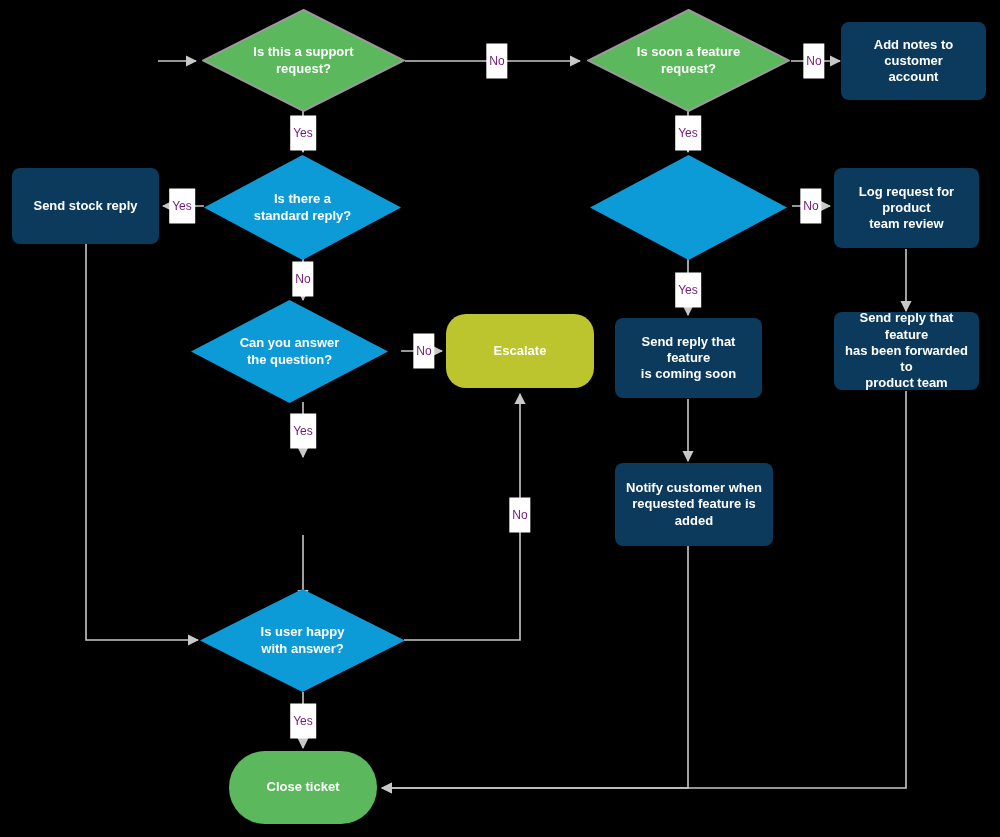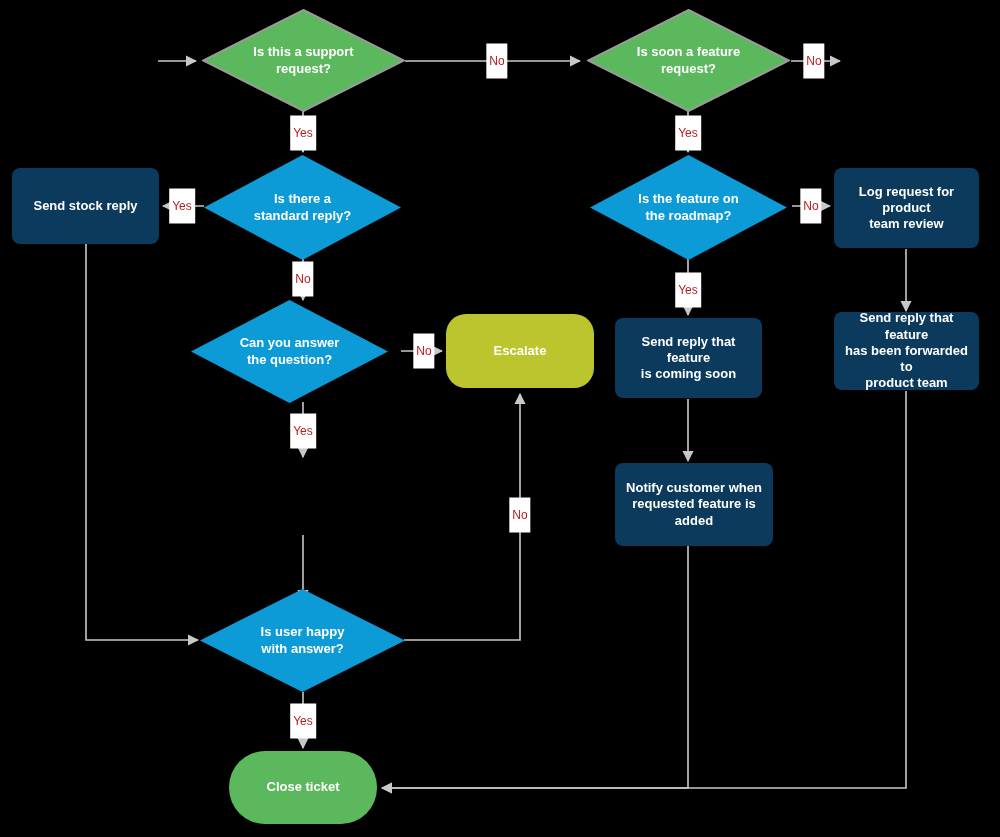--- a/index.html
+++ b/index.html
@@ -66,21 +66,21 @@
     width: 100%;
     height: 100%;
   }
   .shape-diamond .label {
     position: relative;
     z-index: 2;
   }
   .edge-label {
     position: absolute;
     background: #ffffff;
-    color: #b91c1c;
+    color: #701a75;
     font-family: "Liberation Sans", sans-serif;
     font-size: 12px;
     line-height: 15px;
     padding: 10px 3px;
     white-space: nowrap;
     transform: translate(-50%, -50%);
     z-index: 5;
   }
 </style>
 </head>
@@ -146,39 +146,41 @@
   </div>
 
   <div class="node shape-diamond" style="left:587px; top:9px; width:203px; height:103px;">
     <svg class="dia" viewBox="0 0 203 103" preserveAspectRatio="none">
       <polygon points="101.5,1 202,51.5 101.5,102 1,51.5" fill="#5cb85c" stroke="#9a9a9a" stroke-width="2"></polygon>
     </svg>
     <span class="label">Is soon a feature
 request?</span>
   </div>
 
+  <div class="node shape-process" style="left:841px; top:22px; width:145px; height:78px;">
+    <span class="label">Add notes to customer
+account</span>
+  </div>
 
   <div class="node shape-process" style="left:12px; top:168px; width:147px; height:76px;">
     <span class="label">Send stock reply</span>
   </div>
 
   <div class="node shape-diamond" style="left:204px; top:155px; width:197px; height:105px;">
     <svg class="dia" viewBox="0 0 197 105" preserveAspectRatio="none">
       <polygon points="98.5,0 197,52.5 98.5,105 0,52.5" fill="#0d9bd8"></polygon>
     </svg>
     <span class="label">Is there a
 standard reply?</span>
   </div>
 
   <div class="node shape-diamond" style="left:590px; top:155px; width:197px; height:105px;">
     <svg class="dia" viewBox="0 0 197 105" preserveAspectRatio="none">
       <polygon points="98.5,0 197,52.5 98.5,105 0,52.5" fill="#0d9bd8"></polygon>
     </svg>
-    <span class="label">Is the feature on
-the roadmap?</span>
   </div>
 
   <div class="node shape-process" style="left:834px; top:168px; width:145px; height:80px;">
     <span class="label">Log request for product
 team review</span>
   </div>
 
   <div class="node shape-diamond" style="left:191px; top:300px; width:197px; height:103px;">
     <svg class="dia" viewBox="0 0 197 103" preserveAspectRatio="none">
       <polygon points="98.5,0 197,51.5 98.5,103 0,51.5" fill="#0d9bd8"></polygon>

